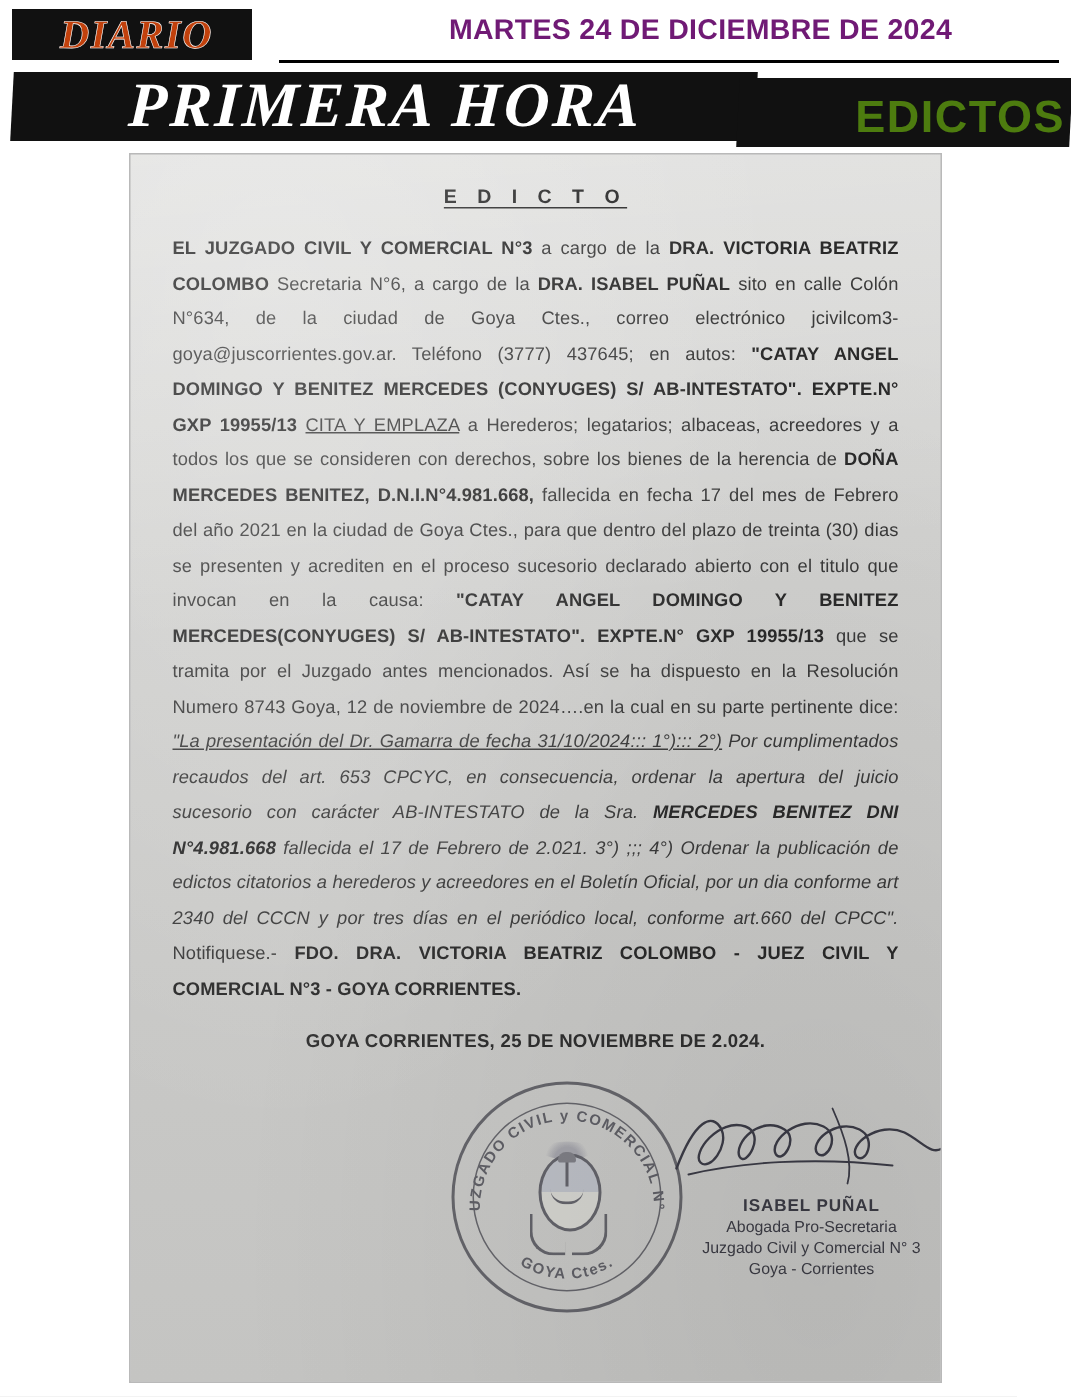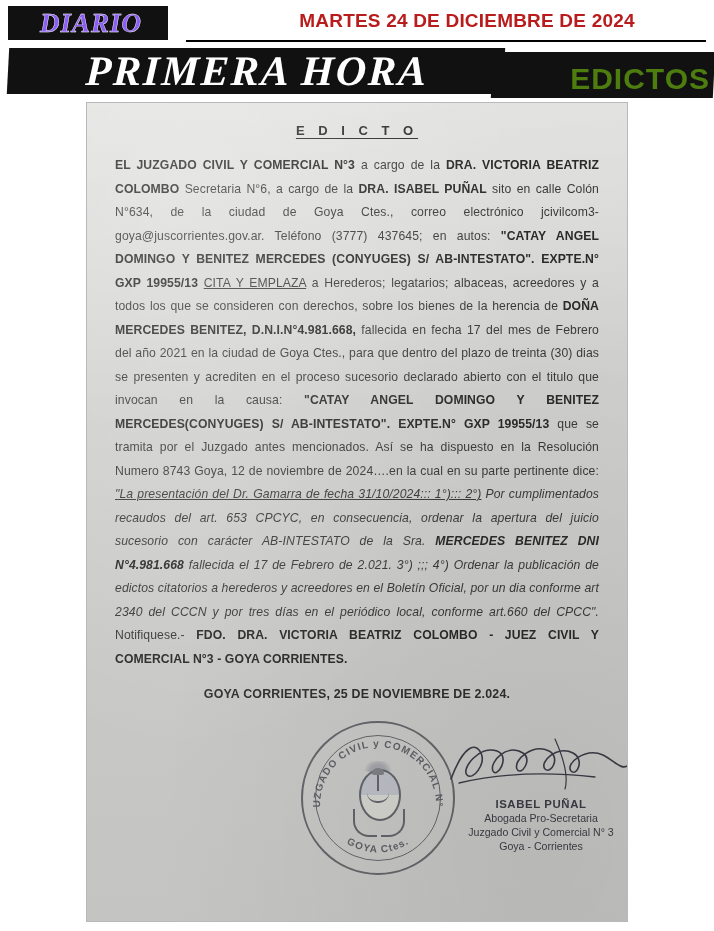--- a/index.html
+++ b/index.html
@@ -37,21 +37,21 @@
     left: 0; top: 2px; width: 160px; height: 34px;
   }
   .bar-bottom {
     left: 0; top: 44px; width: 496px; height: 46px;
     transform: skewX(-3deg);
   }
   .diario-word {
     position: absolute;
     left: 6px; top: 2px;
     width: 154px; height: 42px;
-    color: #8b5cf6;
+    color: #c2410c;
     font-family: "Liberation Serif", serif;
     font-weight: bold;
     font-style: italic;
     font-size: 27px;
     letter-spacing: 1px;
     line-height: 34px;
     text-align: center;
     -webkit-text-stroke: 0.4px #fff;
   }
   .ph-word {
@@ -71,21 +71,21 @@
   }
   .masthead-date {
     position: absolute;
     left: 232px;
     top: 10px;
     width: 470px;
     text-align: center;
     font-family: "Liberation Sans", sans-serif;
     font-weight: bold;
     font-size: 19px;
-    color: #b91c1c;
+    color: #701a75;
     letter-spacing: 0.2px;
   }
   .date-rule {
     position: absolute;
     left: 186px;
     top: 40px;
     width: 520px;
     height: 2px;
     background: #000;
   }

